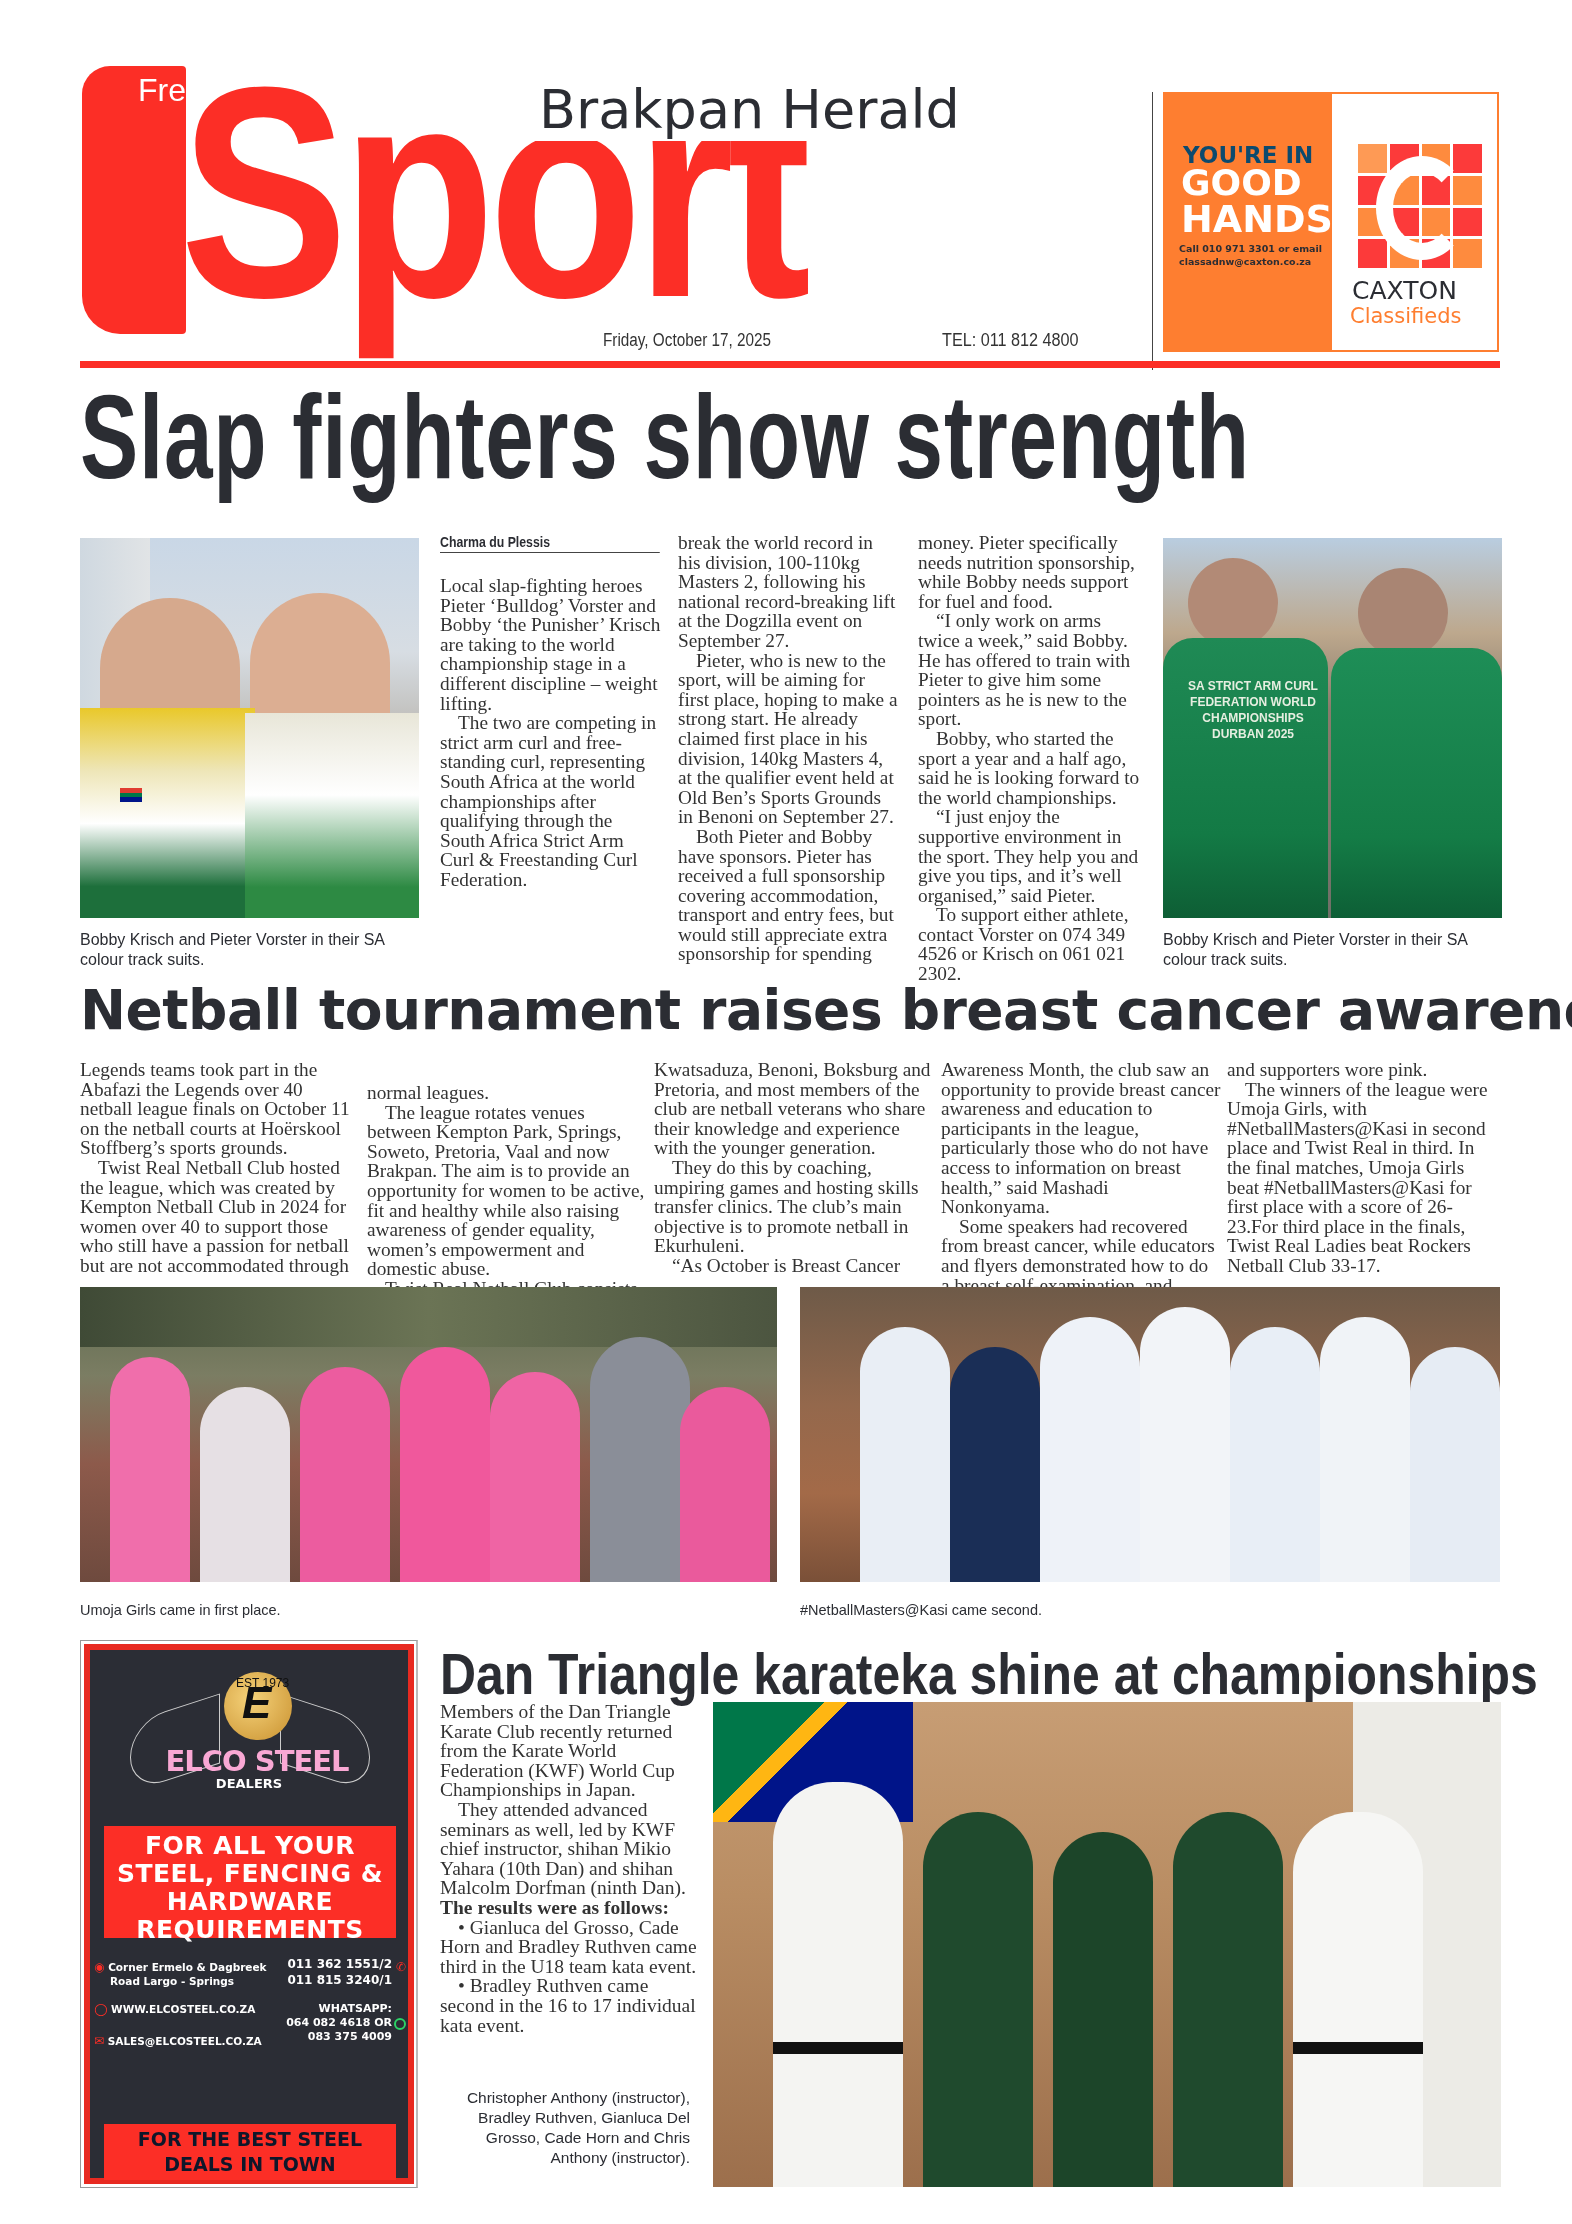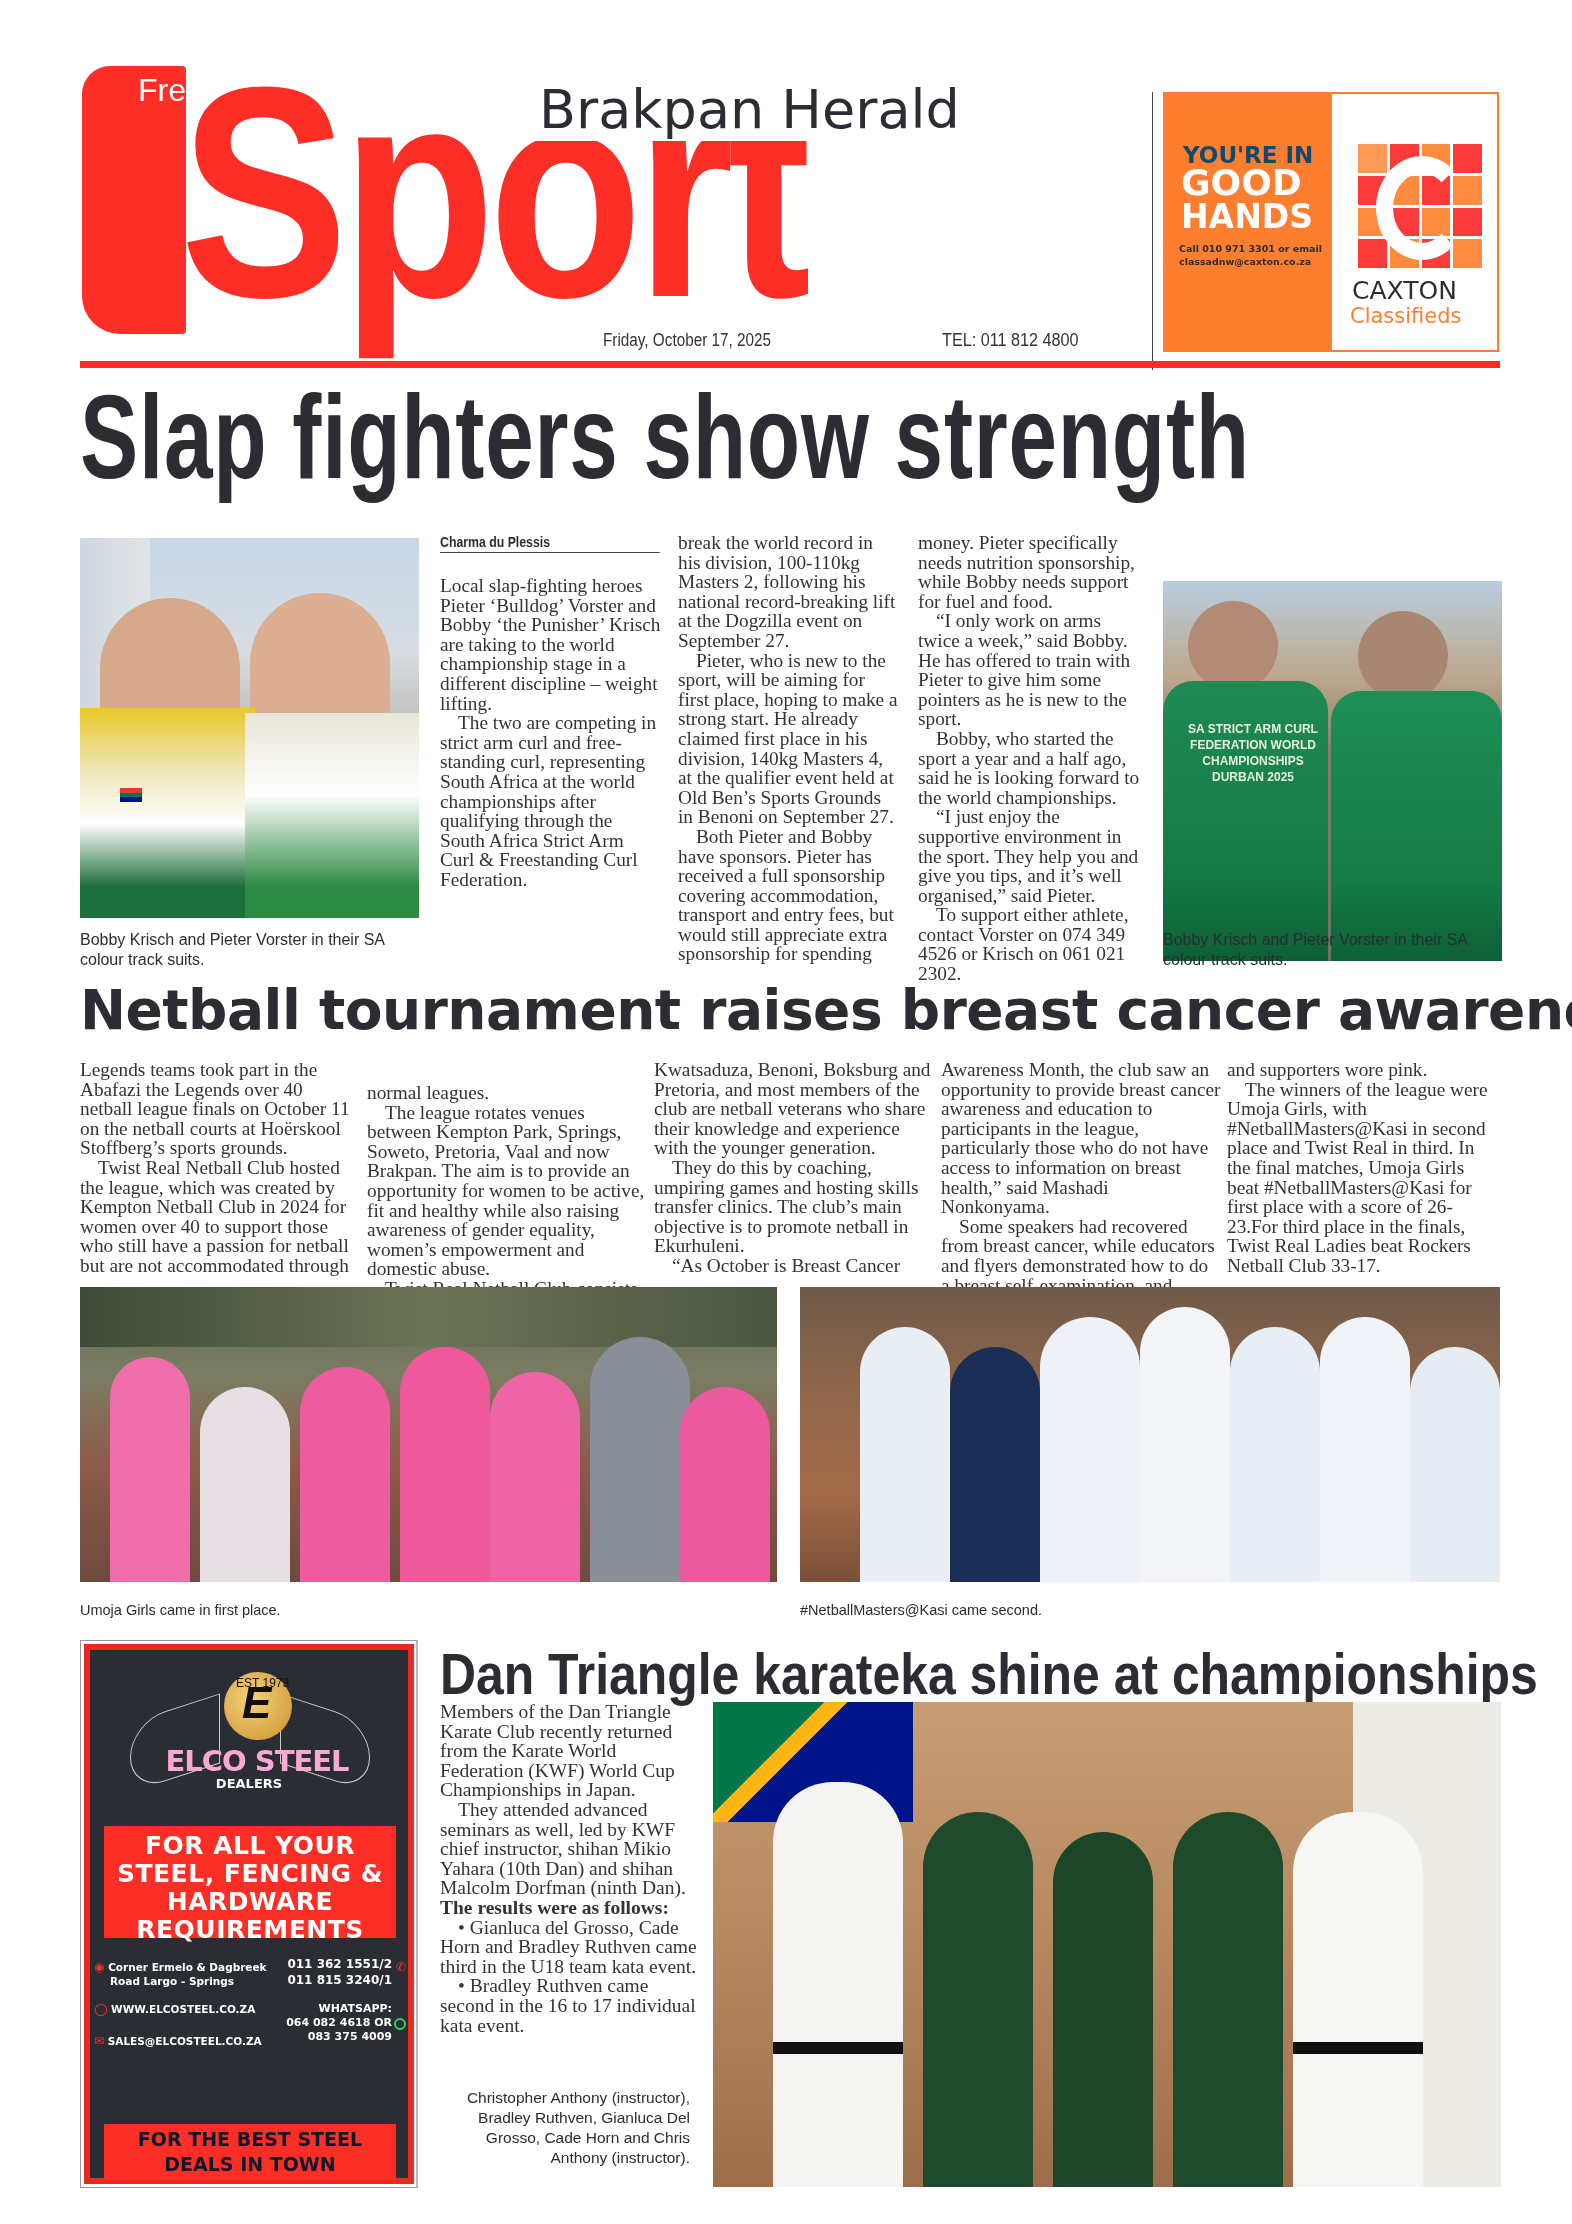--- a/index.html
+++ b/index.html
@@ -15,21 +15,21 @@
   .masthead-date { left: 603px; top: 330px; font-family: "Liberation Sans", sans-serif; font-size: 18px; color: #333; transform: scaleX(0.85); transform-origin: left; }
   .masthead-tel { left: 942px; top: 330px; font-family: "Liberation Sans", sans-serif; font-size: 18px; color: #333; transform: scaleX(0.9); transform-origin: left; }
   .vline { left: 1152px; top: 92px; width: 1px; height: 278px; background: #444; }
   .red-rule { left: 80px; top: 361px; width: 1420px; height: 7px; background: #fc2e26; }
 
   
   .caxton { left: 1163px; top: 92px; width: 336px; height: 260px; background: #fe7e30; border: 2px solid #fe7e30; }
   .caxton-white { position: absolute; right: 0; top: 0; width: 165px; height: 256px; background: #fff; }
   .cx-yre { position: absolute; left: 18px; top: 48px; color: #0c4a6e; font-family: "DejaVu Sans", sans-serif; font-weight: bold; font-size: 23px; }
   .cx-good { position: absolute; left: 16px; top: 71px; color: #fff; font-family: "DejaVu Sans", sans-serif; font-weight: bold; font-size: 36px; line-height: 1; }
-  .cx-hands { position: absolute; left: 16px; top: 106px; color: #fff; font-family: "DejaVu Sans", sans-serif; font-weight: bold; font-size: 33px; line-height: 1; }
+  .cx-hands { position: absolute; left: 16px; top: 106px; color: #fff; font-family: "DejaVu Sans", sans-serif; font-weight: bold; font-size: 38px; line-height: 1; }
   .cx-call { position: absolute; left: 14px; top: 148px; color: #2b2d33; font-family: "DejaVu Sans", sans-serif; font-weight: bold; font-size: 9.5px; line-height: 13px; }
   .cx-grid { position: absolute; left: 26px; top: 50px; width: 124px; height: 124px; display: grid; grid-template-columns: repeat(4, 1fr); gap: 3px; }
   .cx-grid span { display: block; }
   .cx-c { position: absolute; left: 44px; top: 62px; width: 92px; height: 104px; border: 17px solid #fff; border-right-color: transparent; border-radius: 50%; }
   .cx-word { position: absolute; left: 20px; top: 182px; font-family: "DejaVu Sans", sans-serif; font-size: 25px; color: #2b2d33; letter-spacing: 0px; }
   .cx-class { position: absolute; left: 18px; top: 210px; font-family: "DejaVu Sans", sans-serif; font-size: 21px; color: #fe7e30; }
 
   
   .h1 { left: 80px; top: 378px; font-family: "Liberation Sans", sans-serif; font-weight: bold; font-size: 118px; line-height: 1; color: #2b2d33; transform: scaleX(0.74); transform-origin: left top; letter-spacing: 1px; white-space: nowrap; }
   .h2 { left: 80px; top: 978px; font-family: "DejaVu Sans", sans-serif; font-size: 55px; color: #2b2d33; white-space: nowrap; letter-spacing: -0.5px; }
@@ -134,21 +134,21 @@
   <p class="ind">Both Pieter and Bobby have sponsors. Pieter has received a full sponsorship covering accommodation, transport and entry fees, but would still appreciate extra sponsorship for spending</p>
 </div>
 <div class="abs col" style="left:918px;top:533px;width:222px;">
   <p>money. Pieter specifically needs nutrition sponsorship, while Bobby needs support for fuel and food.</p>
   <p class="ind">“I only work on arms twice a week,” said Bobby. He has offered to train with Pieter to give him some pointers as he is new to the sport.</p>
   <p class="ind">Bobby, who started the sport a year and a half ago, said he is looking forward to the world championships.</p>
   <p class="ind">“I just enjoy the supportive environment in the sport. They help you and give you tips, and it’s well organised,” said Pieter.</p>
   <p class="ind">To support either athlete, contact Vorster on 074 349 4526 or Krisch on 061 021 2302.</p>
 </div>
 
-<div class="abs photo" style="left:1163px;top:538px;width:339px;height:380px;margin-top:43px;">
+<div class="abs photo" style="left:1163px;top:538px;width:339px;height:380px;">
   <div class="bg" style="background:linear-gradient(180deg,#b9cde0 0%,#bda88d 25%,#8a7c6c 45%,#6f7068 100%);"></div>
   <div class="abs" style="left:25px;top:20px;width:90px;height:90px;border-radius:45px;background:#b28a76;"></div>
   <div class="abs" style="left:195px;top:30px;width:90px;height:90px;border-radius:45px;background:#a98573;"></div>
   <div class="abs" style="left:0;top:100px;width:165px;height:280px;border-radius:30px 30px 0 0;background:linear-gradient(180deg,#1f8a55,#137a45 70%,#0e5e35);"></div>
   <div class="abs" style="left:168px;top:110px;width:171px;height:270px;border-radius:30px 30px 0 0;background:linear-gradient(180deg,#1e8e57,#147c46 70%,#0d5f36);"></div>
   <div class="abs" style="left:20px;top:140px;width:140px;font-family:'Liberation Sans',sans-serif;font-weight:bold;font-size:12px;line-height:16px;color:#e6eee0;text-align:center;">SA STRICT ARM CURL FEDERATION WORLD CHAMPIONSHIPS DURBAN 2025</div>
 </div>
 <div class="abs caption" style="left:1163px;top:930px;width:345px;">Bobby Krisch and Pieter Vorster in their SA colour track suits.</div>
 
 <h2 class="abs h2">Netball tournament raises breast cancer awareness</h2>

